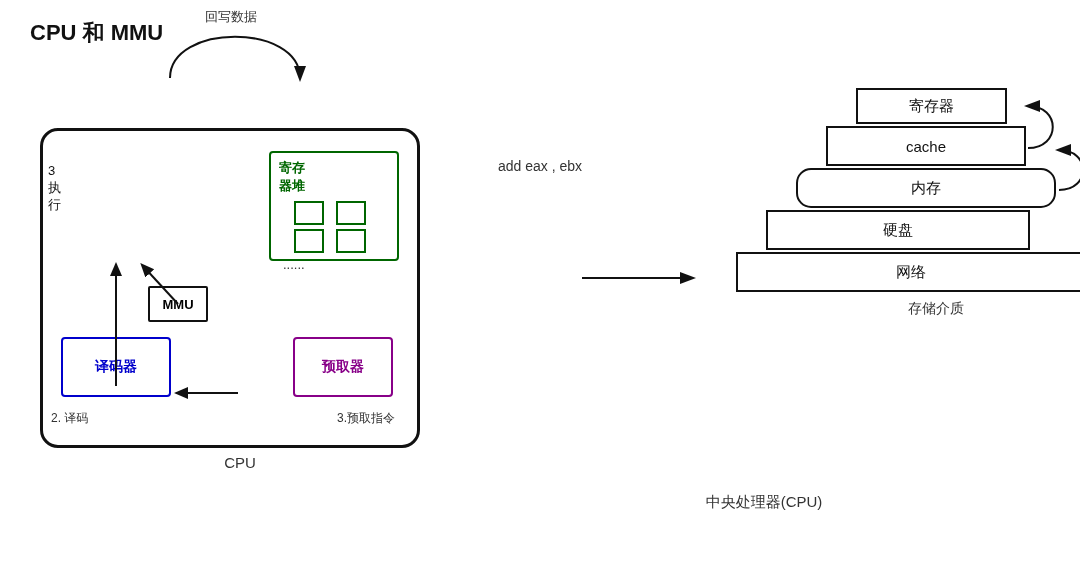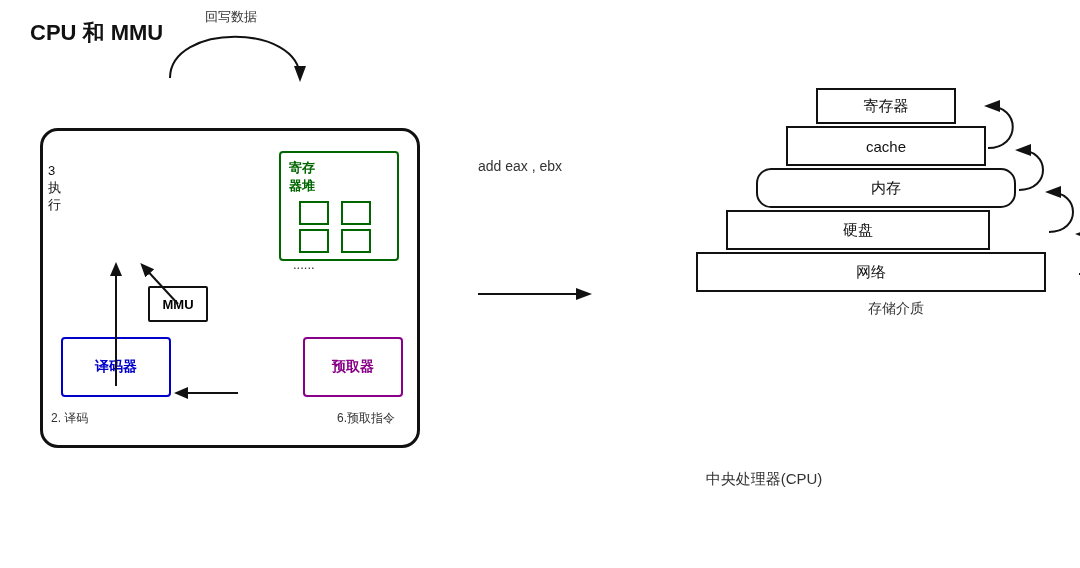--- a/index.html
+++ b/index.html
@@ -14,21 +14,21 @@
     .page-title {
       font-size: 22px;
       font-weight: bold;
       padding: 18px 30px 0 30px;
       color: #111;
     }
     .main-content {
       display: flex;
       flex-direction: row;
       padding: 10px 30px 0 30px;
-      gap: 28px;
+      gap: 48px;
       margin-top: 10px;
     }
     
     .cpu-section {
       position: relative;
       width: 420px;
       flex-shrink: 0;
     }
     .cpu-outer-box {
       border: 3px solid #111;
@@ -72,21 +72,21 @@
     .alu-ops {
       color: #111;
       font-size: 13px;
       margin-top: 6px;
     }
     
     .reg-box {
       position: absolute;
       top: 20px;
       right: 18px;
-      width: 120px;
+      width: 130px;
       height: 110px;
       border: 2.5px solid #060;
       border-radius: 4px;
       display: flex;
       flex-direction: column;
       align-items: center;
       justify-content: flex-start;
       padding: 6px 8px 17px 8px;
     }
     .reg-title {
@@ -153,21 +153,21 @@
       position: absolute;
       bottom: 18px;
       left: 8px;
       font-size: 12px;
       color: #333;
     }
     
     .prefetch-box {
       position: absolute;
       bottom: 48px;
-      right: 14px;
+      right: 24px;
       width: 100px;
       height: 60px;
       border: 2.5px solid #808;
       border-radius: 4px;
       display: flex;
       align-items: center;
       justify-content: center;
     }
     .prefetch-title {
       color: #808;
@@ -304,21 +304,21 @@
       </div>
 
       <div class="decoder-box">
         <span class="decoder-title">译码器</span>
       </div>
       <div class="decoder-label">2. 译码</div>
 
       <div class="prefetch-box">
         <span class="prefetch-title">预取器</span>
       </div>
-      <div class="prefetch-label">6.预取指令</div>
+      <div class="prefetch-label">3.预取指令</div>
 
       <svg style="position:absolute;top:0;left:0;width:100%;height:100%;overflow:visible;pointer-events:none;">
         <defs>
           <marker id="a2" markerWidth="7" markerHeight="7" refX="5" refY="3" orient="auto">
             <path d="M0,0 L0,6 L7,3 z" fill="#111"></path>
           </marker>
           <marker id="a3" markerWidth="7" markerHeight="7" refX="5" refY="3" orient="auto">
             <path d="M0,0 L0,6 L7,3 z" fill="#111"></path>
           </marker>
           <marker id="a4" markerWidth="7" markerHeight="7" refX="5" refY="3" orient="auto">
@@ -330,43 +330,44 @@
         </defs>
 
         <line x1="195" y1="262" x2="135" y2="262" stroke="#111" stroke-width="2" marker-end="url(#a2)"></line>
 
         <line x1="73" y1="255" x2="73" y2="135" stroke="#111" stroke-width="2" marker-end="url(#a3)"></line>
 
         <line x1="135" y1="173" x2="100" y2="135" stroke="#111" stroke-width="2" marker-end="url(#a4)"></line>
       </svg>
     </div>
 
+    <div class="cpu-label">CPU</div>
   </div>
 
-  <div style="position:relative; display:flex; flex-direction:column; justify-content:flex-start; padding-top:90px; width:130px; flex-shrink:0;">
+  <div style="position:relative; display:flex; flex-direction:row; justify-content:flex-start; padding-top:90px; width:130px; flex-shrink:0;">
     <div style="font-size:14px;color:#333;white-space:nowrap;">add eax , ebx</div>
 
     <svg style="margin-top:110px;overflow:visible;" width="120" height="20">
       <defs>
         <marker id="arr-right" markerWidth="8" markerHeight="8" refX="6" refY="3" orient="auto">
           <path d="M0,0 L0,6 L8,3 z" fill="#111"></path>
         </marker>
       </defs>
       <line x1="0" y1="10" x2="110" y2="10" stroke="#111" stroke-width="2" marker-end="url(#arr-right)"></line>
     </svg>
   </div>
 
   <div class="mem-section">
     <div class="mem-section-inner" style="position:relative;">
 
       <div style="position:relative; width:460px;">
 
         <div style="display:flex;align-items:center;margin-bottom:2px;">
           <div style="width:180px;flex-shrink:0;"></div>
-          <div class="mem-tier tier-registers" style="width:140px;height:36px;margin:0;">
+          <div class="mem-tier tier-registers" style="width:151px;height:36px;margin:0;">
             <span>寄存器</span>
           </div>
           <div style="width:50px;flex-shrink:0;"></div>
         </div>
 
         <div style="display:flex;align-items:center;margin-bottom:2px;">
           <div style="width:150px;flex-shrink:0;"></div>
           <div class="mem-tier tier-cache" style="width:200px;height:40px;margin:0;">
             <span>cache</span>
           </div>

